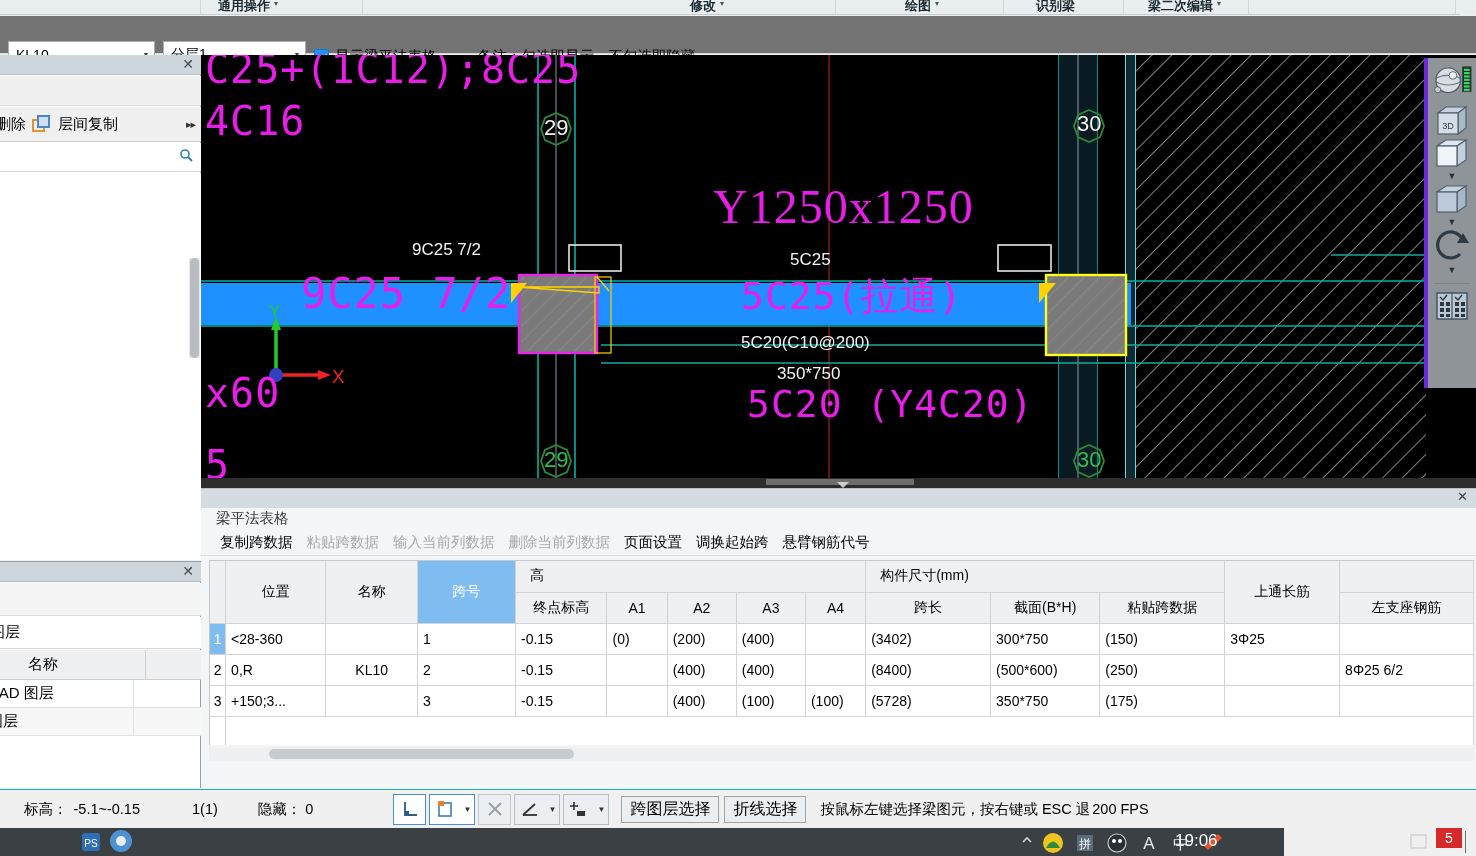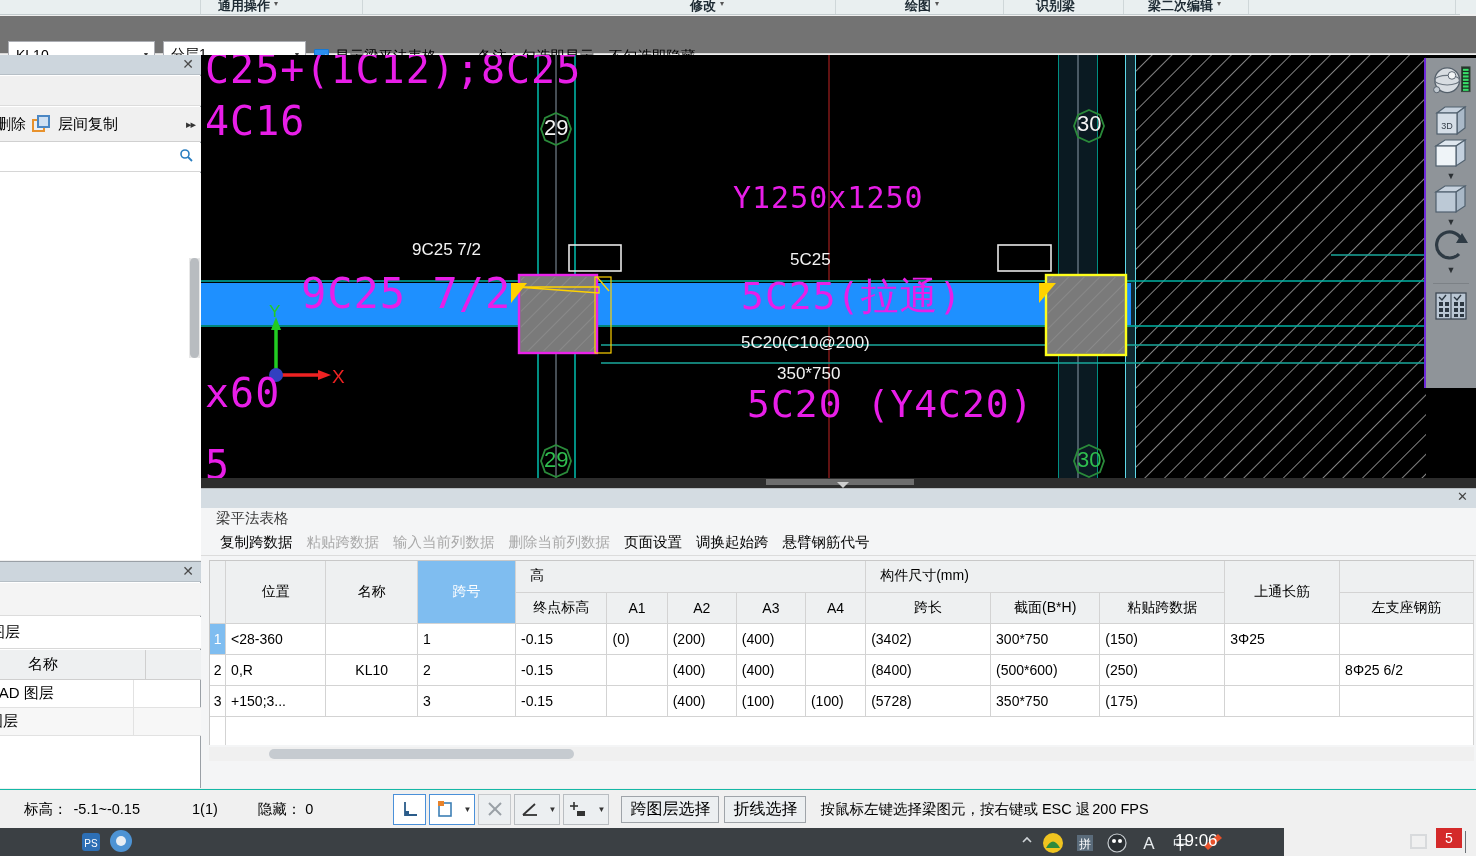--- a/index.html
+++ b/index.html
@@ -157,21 +157,21 @@
   .canvas svg { position:absolute; left:0; top:0;}
   .cadtxt {
     position:absolute; white-space:nowrap; line-height:1;
   }
   .mag-txt { color:#e81ee8; font-family:"DejaVu Sans Mono", monospace; letter-spacing:1px;}
   .wht-txt { color:#f4f4f4; font-family:"Liberation Sans", sans-serif;}
 
   
   .navbar3d {
     position:absolute; right:0px; top:58px; width:52px; height:330px;
-    background:#8f9499; border-left:2px solid #6d28d9;
+    background:#8f9499; border-left:4px solid #6d28d9;
     display:flex; flex-direction:column; align-items:center; padding-top:6px;
   }
   .navbar3d .nb { width:40px; display:flex; justify-content:center; align-items:center;}
   .navbar3d .car { font-size:9px; color:#2b3034; margin:1px 0 3px 0;}
   .navbar3d .hr { width:36px; height:1px; background:#7c8186; margin:5px 0;}
 
   
   .vsb-top {
     position:absolute; right:0px; top:14px; width:16px; height:44px; background:#f0f0f0;
   }
@@ -457,21 +457,21 @@
       <line x1="0" y1="228" x2="0" y2="270" stroke="#1e90ff" stroke-width="2"></line>
     </svg>
 
     <div class="cadtxt wht-txt" style="left:343px; top:62px; font-size:22px;">29</div>
     <div class="cadtxt wht-txt" style="left:876px; top:58px; font-size:22px;">30</div>
     <div class="cadtxt" style="left:343px; top:394px; font-size:22px; color:#2fbf4f;">29</div>
     <div class="cadtxt" style="left:876px; top:394px; font-size:22px; color:#2fbf4f;">30</div>
 
     <div class="cadtxt mag-txt" style="left:4px;   top:-6px;  font-size:40px;">C25+(1C12);8C25</div>
     <div class="cadtxt mag-txt" style="left:4px;   top:46px;  font-size:40px;">4C16</div>
-    <div class="cadtxt mag-txt" style="left:532px; top:128px; font-size:30px;">Y1250x1250</div>
+    <div class="cadtxt mag-txt" style="left:512px; top:128px; font-size:48px;font-family:Liberation Serif, serif;">Y1250x1250</div>
     <div class="cadtxt mag-txt" style="left:540px; top:222px; font-size:38px;">5C25(拉通)</div>
     <div class="cadtxt mag-txt" style="left:100px; top:218px; font-size:42px;">9C25 7/2</div>
     <div class="cadtxt mag-txt" style="left:546px; top:330px; font-size:38px;">5C20 (Y4C20)</div>
     <div class="cadtxt mag-txt" style="left:4px;   top:390px; font-size:40px;">5</div>
     <div class="cadtxt mag-txt" style="left:4px;   top:318px; font-size:40px;">x60</div>
 
     <div class="cadtxt wht-txt" style="left:211px; top:186px; font-size:17px;">9C25 7/2</div>
     <div class="cadtxt wht-txt" style="left:589px; top:196px; font-size:17px;">5C25</div>
     <div class="cadtxt wht-txt" style="left:540px; top:279px; font-size:17px;">5C20(C10@200)</div>
     <div class="cadtxt wht-txt" style="left:576px; top:310px; font-size:17px;">350*750</div>

